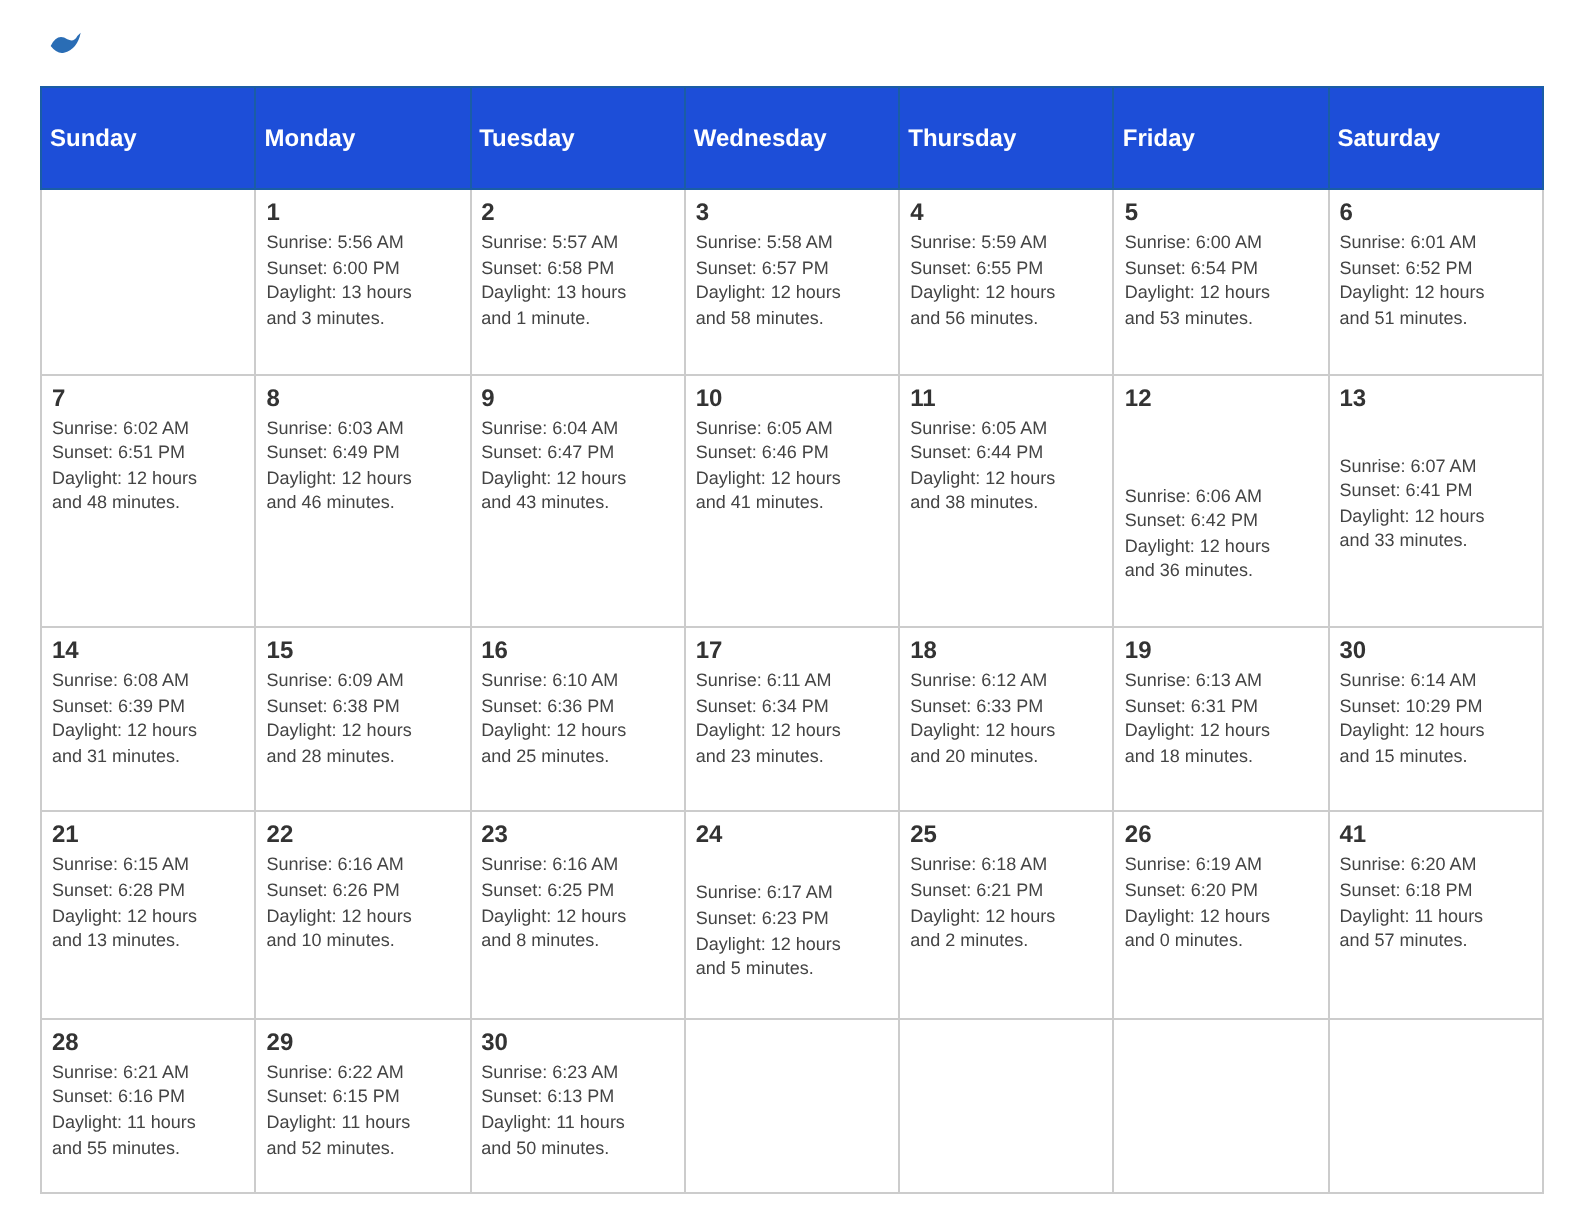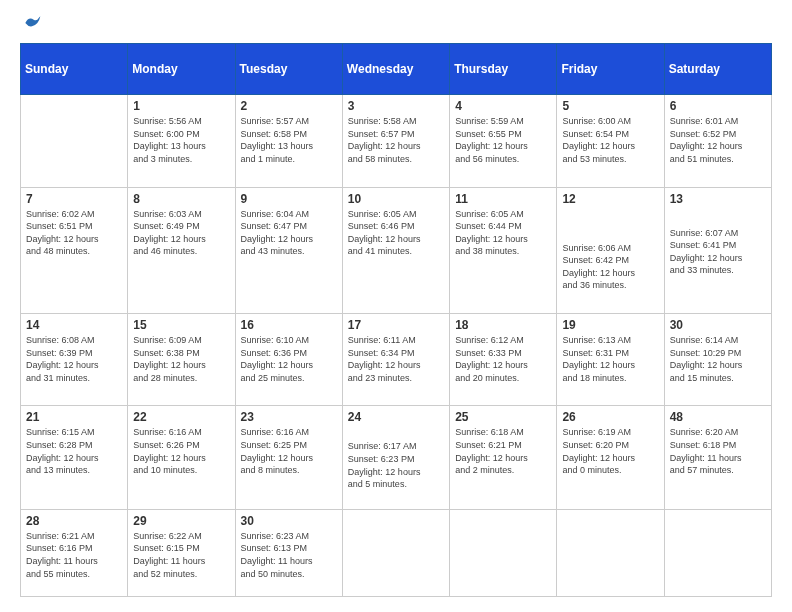--- a/index.html
+++ b/index.html
@@ -318,21 +318,21 @@
 and 2 minutes.</div>
           </td>
           <td>
             <span class="day-num">26</span>
             <div class="day-info" style="white-space: pre-line;">Sunrise: 6:19 AM
 Sunset: 6:20 PM
 Daylight: 12 hours
 and 0 minutes.</div>
           </td>
           <td>
-            <span class="day-num">48</span>
+            <span class="day-num">41</span>
             <div class="day-info" style="white-space: pre-line;">Sunrise: 6:20 AM
 Sunset: 6:18 PM
 Daylight: 11 hours
 and 57 minutes.</div>
           </td>
         </tr>
         <tr class="last-row">
           <td>
             <span class="day-num">28</span>
             <div class="day-info" style="white-space: pre-line;">Sunrise: 6:21 AM

